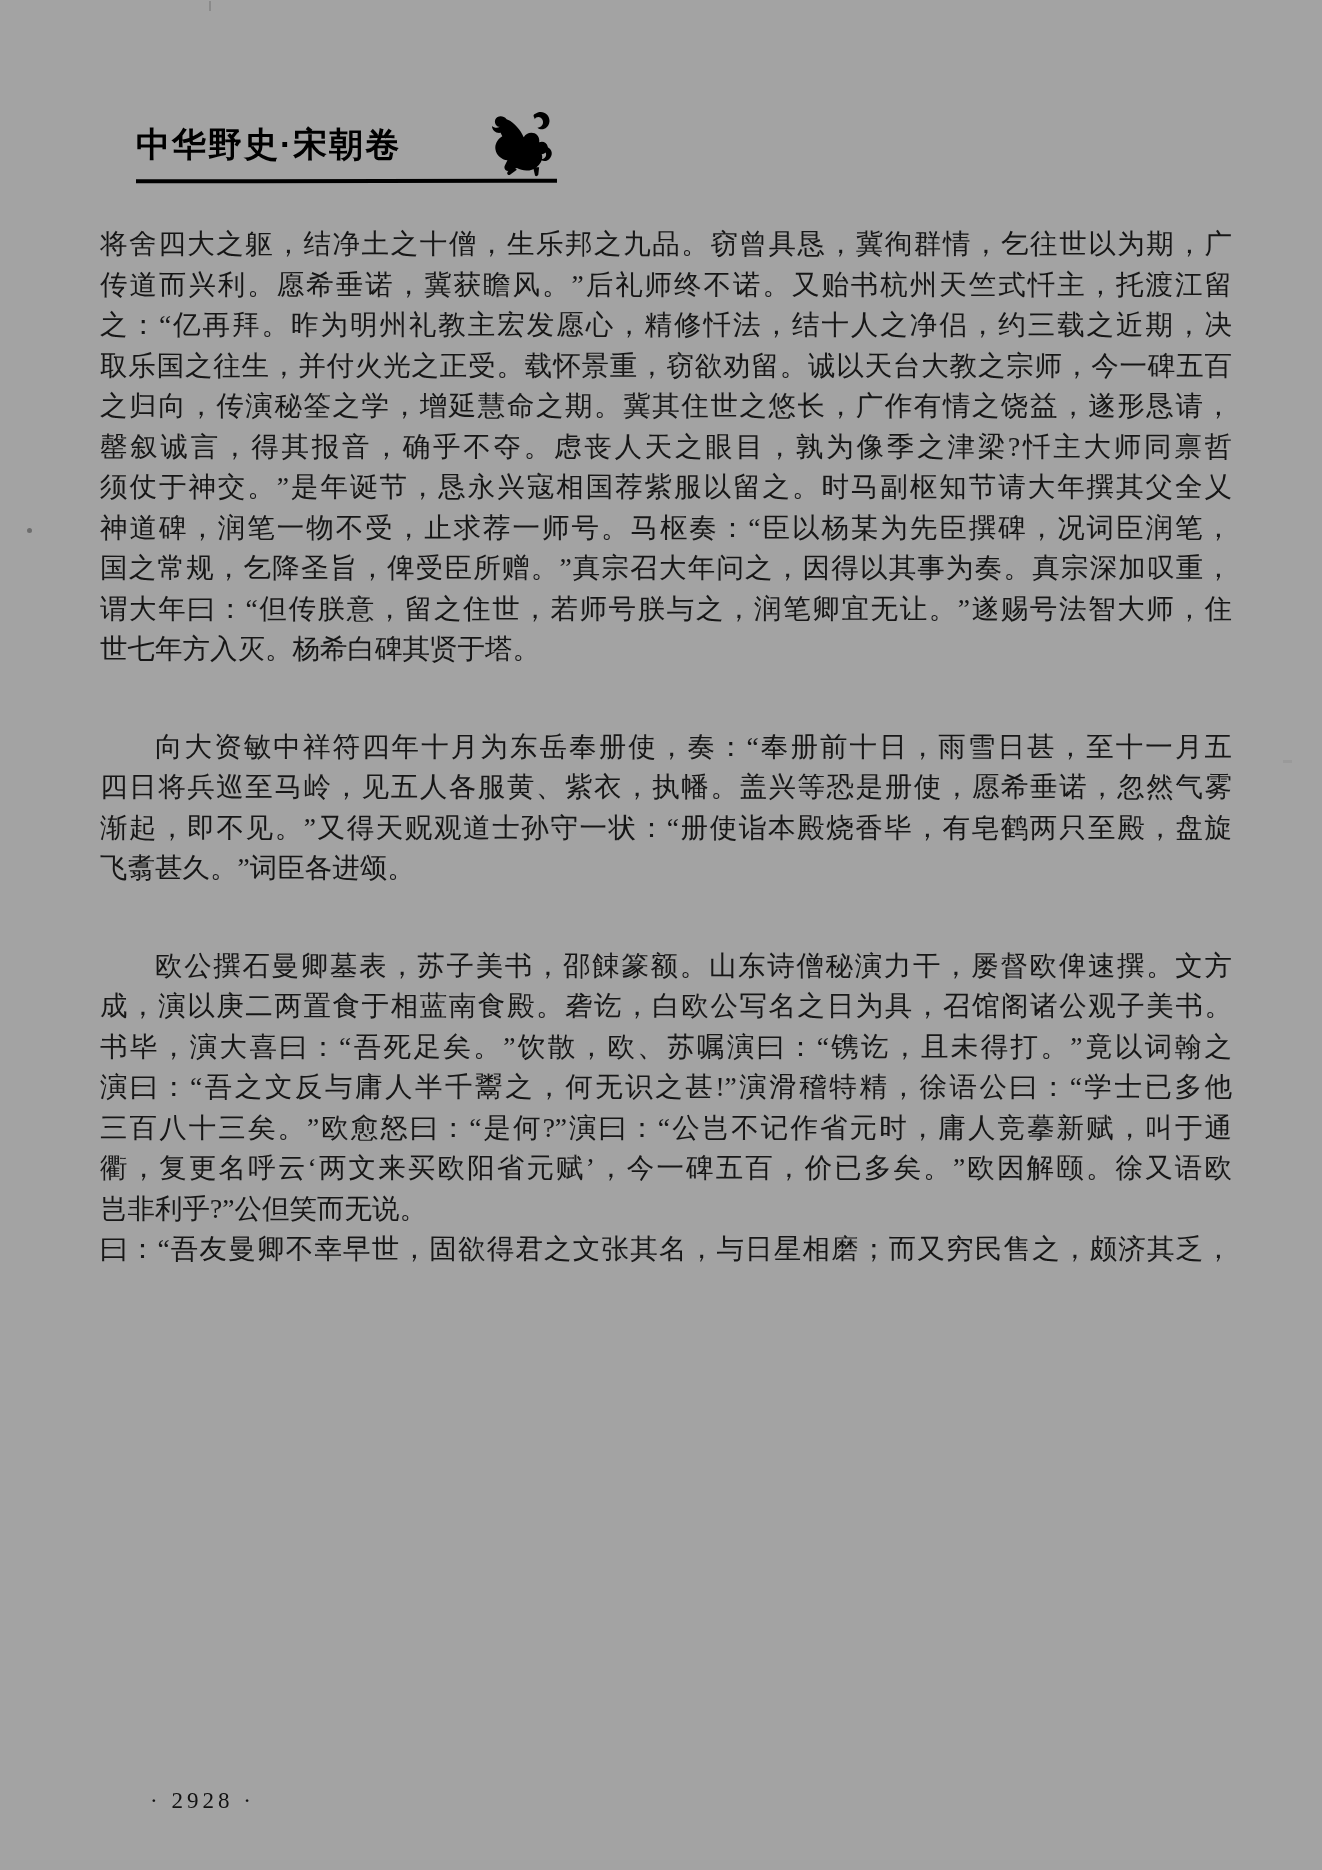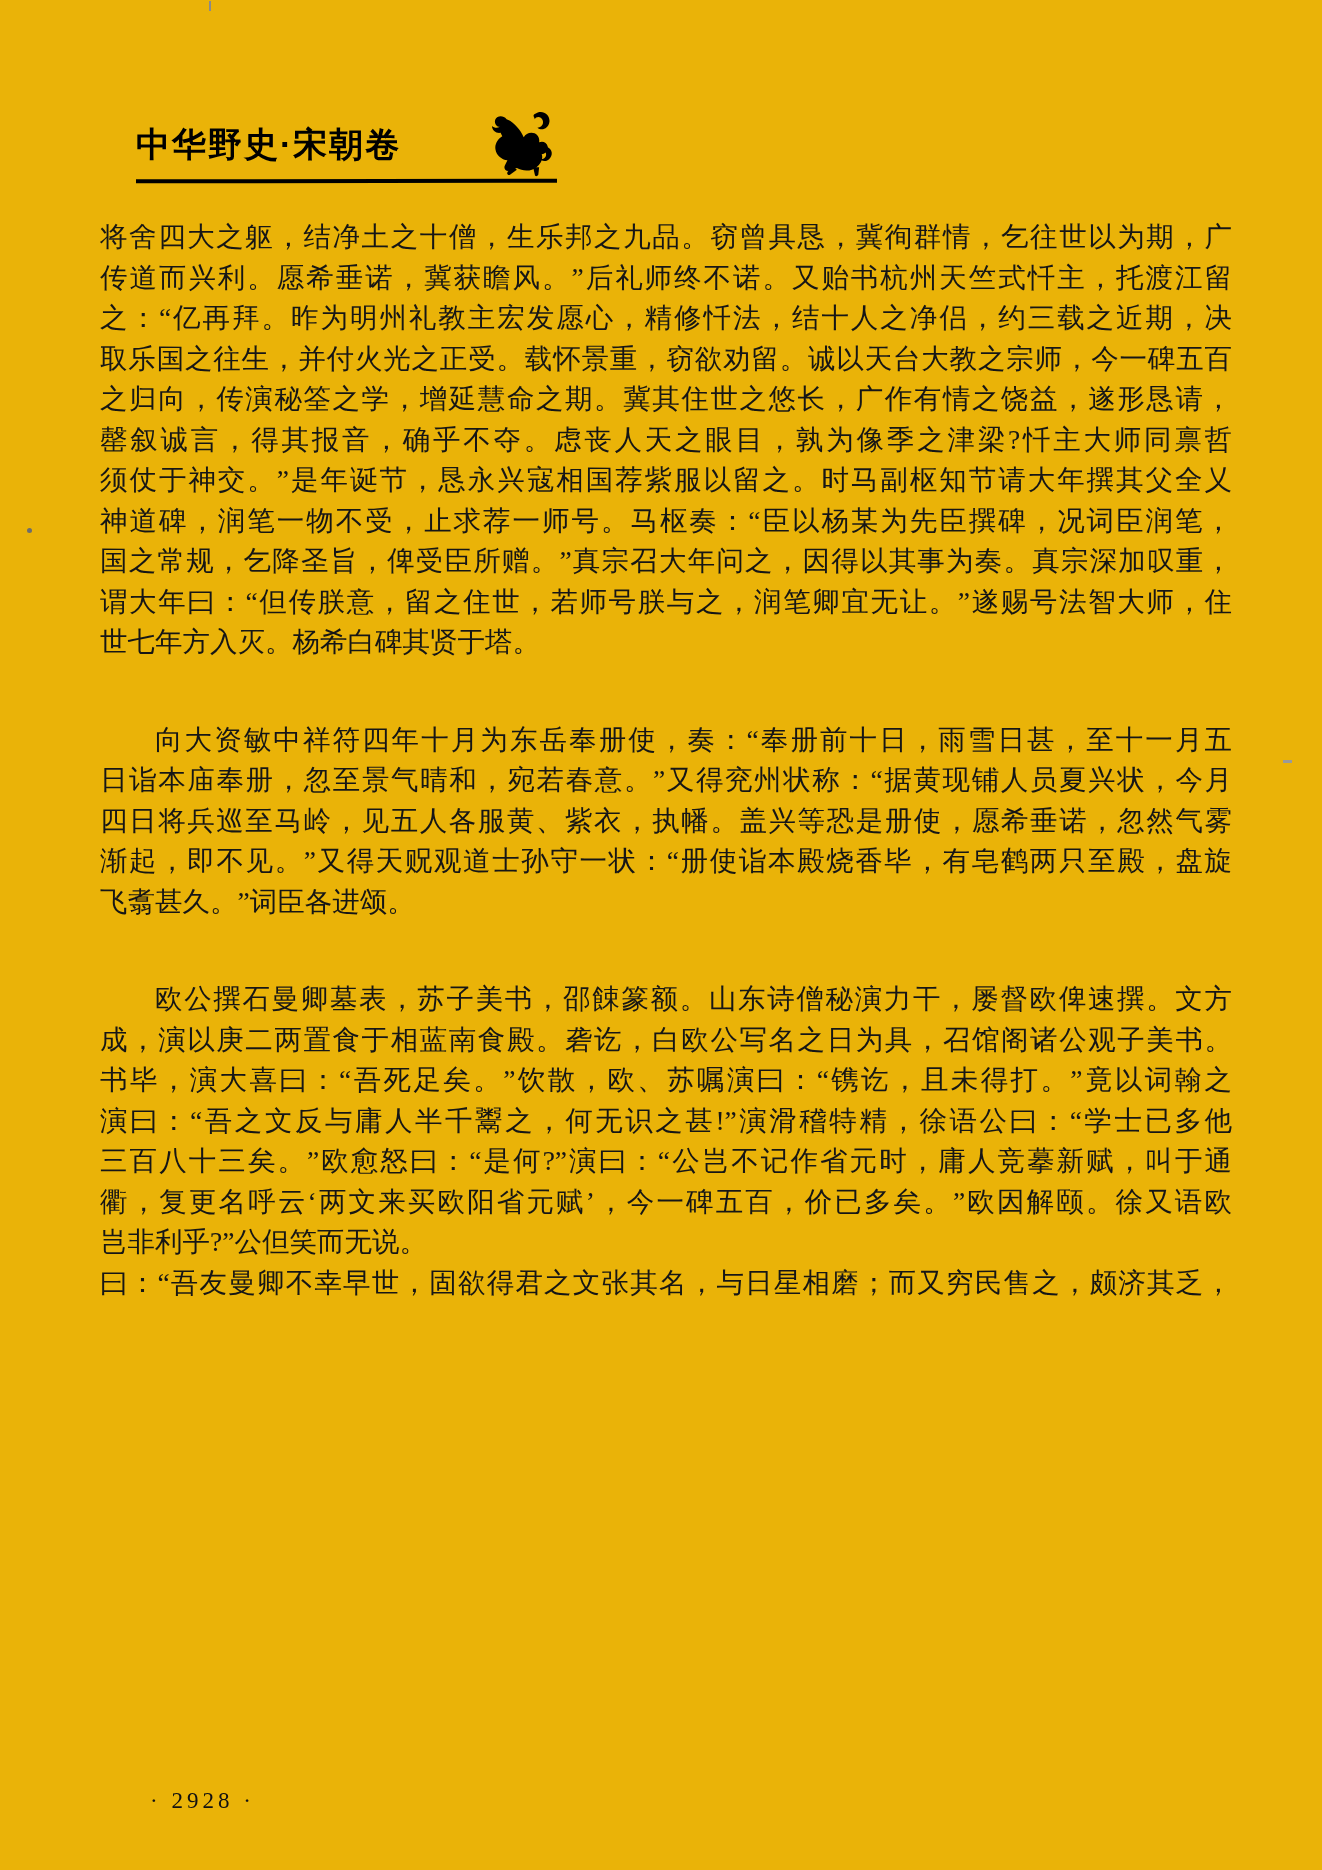--- a/index.html
+++ b/index.html
@@ -1,20 +1,20 @@
 <!DOCTYPE html>
 <html><head>
 <meta charset="utf-8">
 <style>
   html, body { margin: 0; padding: 0; background: #ffffff; }
   .page {
     position: relative;
     width: 1322px;
     height: 1870px;
-    background: #eab308;
+    background: #a3a3a3;
     overflow: hidden;
     font-family: "Liberation Serif", "DejaVu Serif", serif;
     color: #161616;
   }
   .book-title {
     position: absolute;
     left: 136px;
     top: 122px;
     font-family: "Liberation Sans", "DejaVu Sans", sans-serif;
     font-weight: bold;
@@ -35,21 +35,21 @@
   .dragon-ornament {
     position: absolute;
     left: 486px;
     top: 110px;
     width: 72px;
     height: 68px;
   }
   .text-block {
     position: absolute;
     left: 100px;
-    top: 217px;
+    top: 224px;
     width: 1132px;
     font-family: Liberation Serif, serif;
   }
   .paragraph { margin: 0; }
   .paragraph + .paragraph { margin-top: 57px; }
   .line {
     font-size: 27.5px;
     height: 40.5px;
     line-height: 40.5px;
     text-align: justify;
@@ -107,21 +107,20 @@
         <div class="line">之归向，传演秘筌之学，增延慧命之期。冀其住世之悠长，广作有情之饶益，遂形恳请，</div>
         <div class="line">罄叙诚言，得其报音，确乎不夺。虑丧人天之眼目，孰为像季之津梁?忏主大师同禀哲</div>
         <div class="line">须仗于神交。”是年诞节，恳永兴寇相国荐紫服以留之。时马副枢知节请大年撰其父全乂</div>
         <div class="line">神道碑，润笔一物不受，止求荐一师号。马枢奏：“臣以杨某为先臣撰碑，况词臣润笔，</div>
         <div class="line">国之常规，乞降圣旨，俾受臣所赠。”真宗召大年问之，因得以其事为奏。真宗深加叹重，</div>
         <div class="line">谓大年曰：“但传朕意，留之住世，若师号朕与之，润笔卿宜无让。”遂赐号法智大师，住</div>
         <div class="line last">世七年方入灭。杨希白碑其贤于塔。</div>
       </div>
       <div class="paragraph indent">
         <div class="line">向大资敏中祥符四年十月为东岳奉册使，奏：“奉册前十日，雨雪日甚，至十一月五</div>
-        <div class="line">日诣本庙奉册，忽至景气晴和，宛若春意。”又得兖州状称：“据黄现铺人员夏兴状，今月</div>
         <div class="line">四日将兵巡至马岭，见五人各服黄、紫衣，执幡。盖兴等恐是册使，愿希垂诺，忽然气雾</div>
         <div class="line">渐起，即不见。”又得天贶观道士孙守一状：“册使诣本殿烧香毕，有皂鹤两只至殿，盘旋</div>
         <div class="line last">飞翥甚久。”词臣各进颂。</div>
       </div>
       <div class="paragraph indent">
         <div class="line">欧公撰石曼卿墓表，苏子美书，邵餗篆额。山东诗僧秘演力干，屡督欧俾速撰。文方</div>
         <div class="line">成，演以庚二两置食于相蓝南食殿。砻讫，白欧公写名之日为具，召馆阁诸公观子美书。</div>
         <div class="line">书毕，演大喜曰：“吾死足矣。”饮散，欧、苏嘱演曰：“镌讫，且未得打。”竟以词翰之</div>
         <div class="line">演曰：“吾之文反与庸人半千鬻之，何无识之甚!”演滑稽特精，徐语公曰：“学士已多他</div>
         <div class="line">三百八十三矣。”欧愈怒曰：“是何?”演曰：“公岂不记作省元时，庸人竞摹新赋，叫于通</div>

